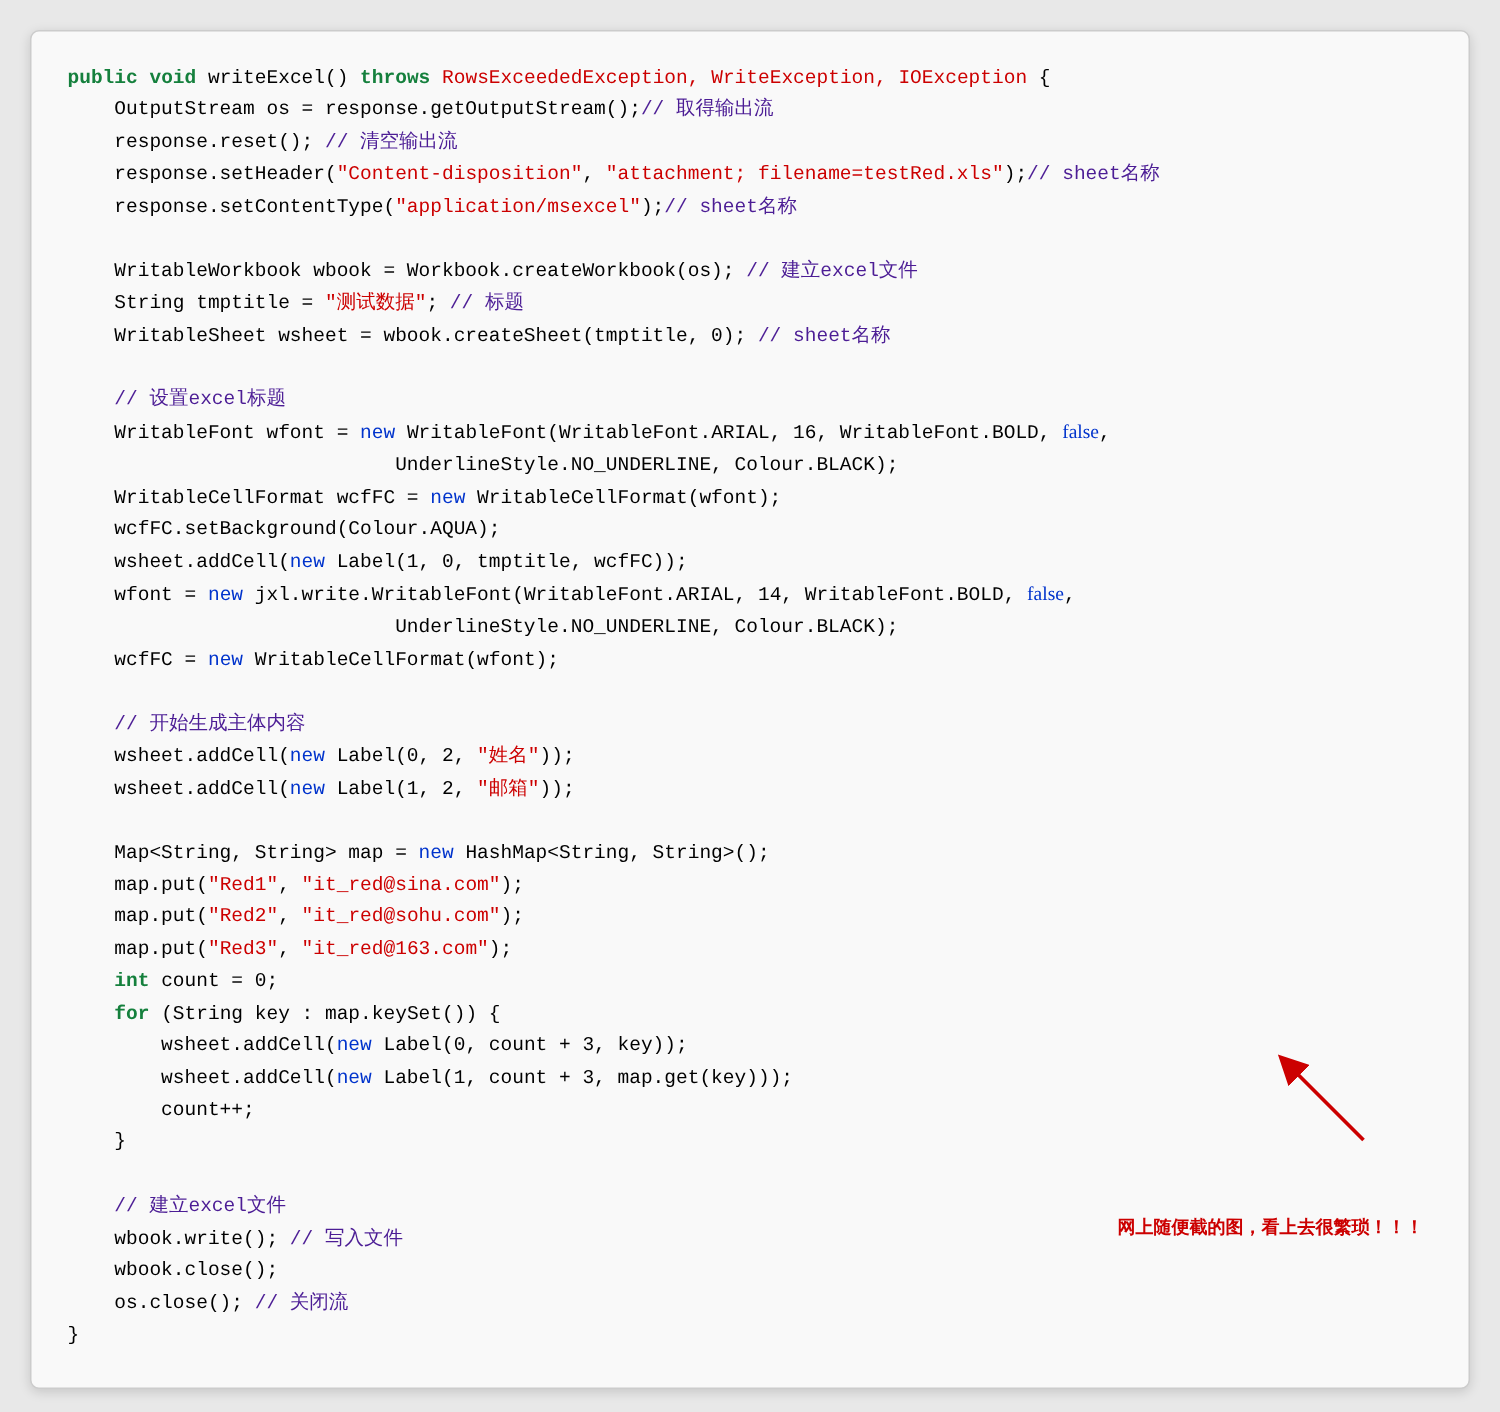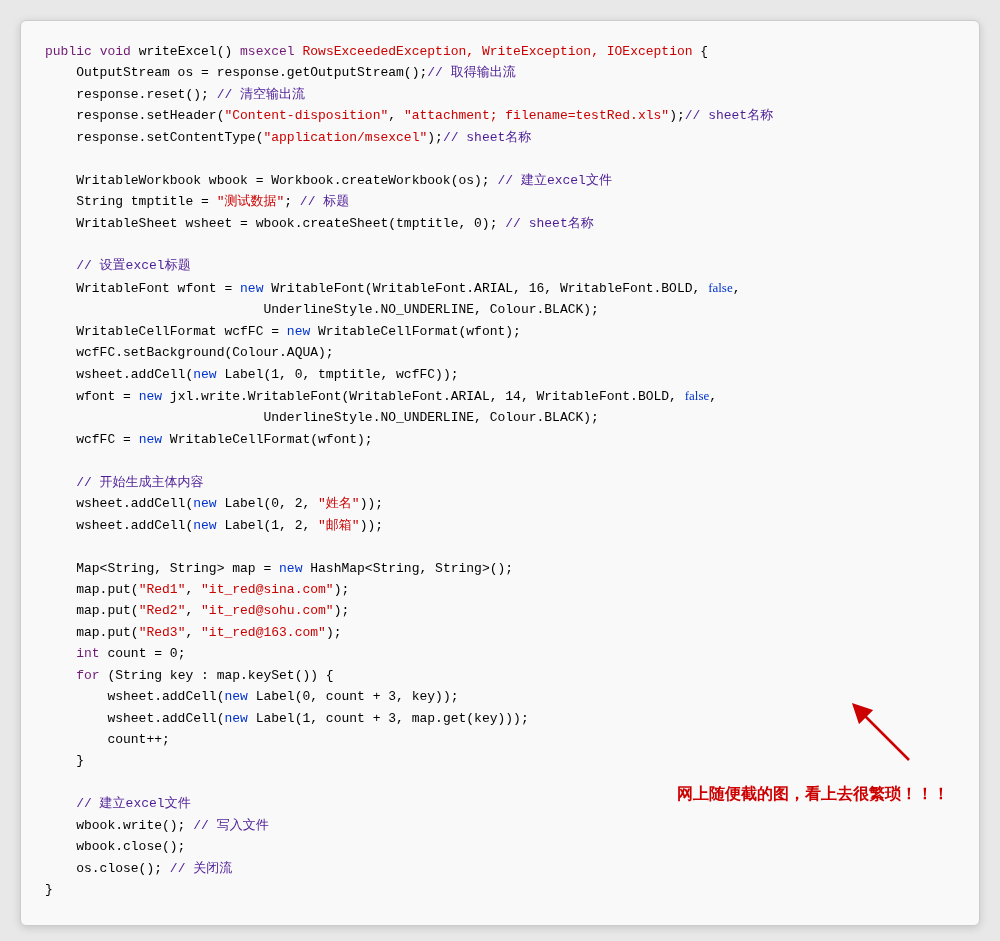--- a/index.html
+++ b/index.html
@@ -22,50 +22,50 @@
       position: relative;
       box-shadow: 0 2px 8px rgba(0,0,0,0.15);
       line-height: 1.65;
     }
     .code-block {
       white-space: pre;
       font-size: 13px;
       line-height: 1.65;
     }
     
-    .c-keyword { color: #701a75; font-weight: normal; }
+    .c-keyword { color: #15803d; font-weight: bold; }
     .c-new     { color: #0033cc; }
     .c-false   { color: #0033cc; font-family: Liberation Serif, serif; }
     .c-string  { color: #cc0000; }
     .c-comment { color: #4c1d95; }
     .c-throws  { color: #cc0000; }
 
     .annotation-arrow {
       position: absolute;
       right: 60px;
       bottom: 155px;
       width: 80px;
       height: 80px;
     }
     .annotation-text {
       position: absolute;
       right: 30px;
-      bottom: 117px;
+      bottom: 96px;
       color: #cc0000;
       font-family: '微软雅黑', 'Microsoft YaHei', sans-serif;
-      font-size: 16px;
+      font-size: 12px;
       font-weight: bold;
       white-space: nowrap;
     }
   </style>
 </head>
 <body>
 
 <div class="code-container">
-  <div class="code-block"><span class="c-keyword">public</span> <span class="c-keyword">void</span> writeExcel() <span class="c-keyword">msexcel</span> <span class="c-throws">RowsExceededException, WriteException, IOException</span> {
+  <div class="code-block"><span class="c-keyword">public</span> <span class="c-keyword">void</span> writeExcel() <span class="c-keyword">throws</span> <span class="c-throws">RowsExceededException, WriteException, IOException</span> {
     OutputStream os = response.getOutputStream();<span class="c-comment">// 取得输出流</span>
     response.reset(); <span class="c-comment">// 清空输出流</span>
     response.setHeader(<span class="c-string">"Content-disposition"</span>, <span class="c-string">"attachment; filename=testRed.xls"</span>);<span class="c-comment">// sheet名称</span>
     response.setContentType(<span class="c-string">"application/msexcel"</span>);<span class="c-comment">// sheet名称</span>
 
     WritableWorkbook wbook = Workbook.createWorkbook(os); <span class="c-comment">// 建立excel文件</span>
     String tmptitle = <span class="c-string">"测试数据"</span>; <span class="c-comment">// 标题</span>
     WritableSheet wsheet = wbook.createSheet(tmptitle, 0); <span class="c-comment">// sheet名称</span>
 
     <span class="c-comment">// 设置excel标题</span>

